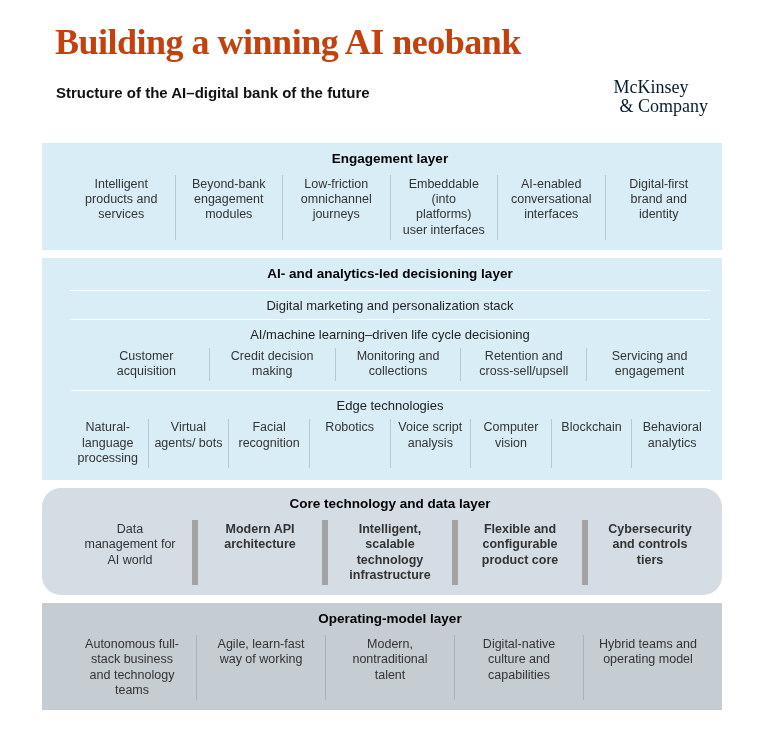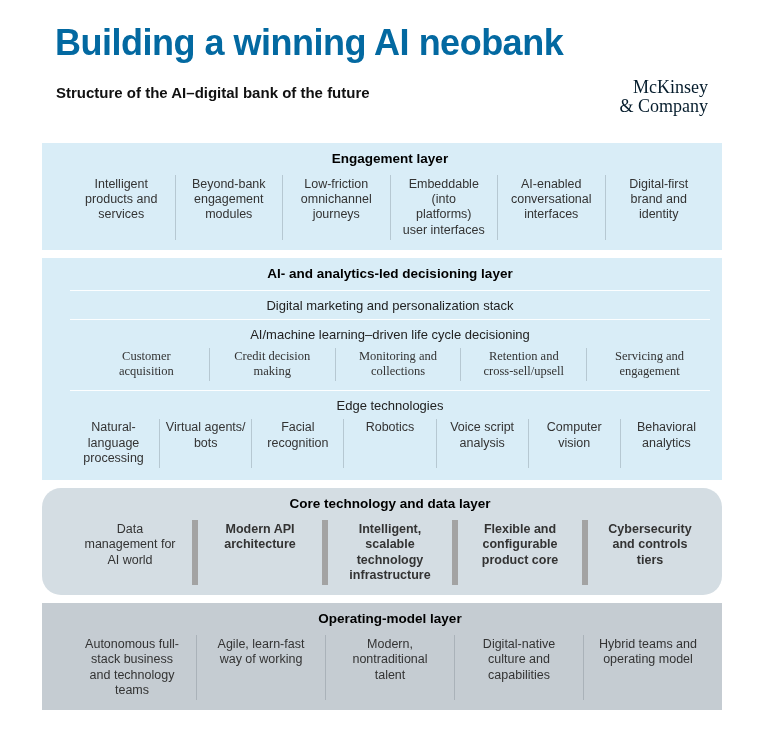--- a/index.html
+++ b/index.html
@@ -7,35 +7,34 @@
     margin: 0; padding: 0;
     width: 768px; height: 731px;
     background: #ffffff;
     font-family: "Liberation Sans", sans-serif;
     overflow: hidden;
   }
   .page { padding: 16px 0 0 42px; width: 768px; }
 
   
   .title {
-    font-family: Liberation Sans, sans-serif;
+    font-family: Liberation Serif, serif;
     font-weight: 700;
     font-size: 36px;
     letter-spacing: -0.5px;
-    color: #0369a1;
+    color: #c2410c;
     margin: 8px 0 16px 13px;
     line-height: 1.05;
   }
   .header-row {
     width: 680px;
     display: flex;
     justify-content: space-between;
     align-items: flex-start;
     margin: 0 0 28px 0;
-    text-align: right;
   }
   .subtitle {
     font-size: 15px;
     font-weight: 700;
     color: #111111;
     margin-left: 14px;
     padding-top: 6px;
   }
   .logo {
     font-family: "Liberation Serif", serif;
@@ -86,21 +85,21 @@
     font-size: 12.5px;
     line-height: 1.22;
     color: #333333;
     padding: 1px 12px 2px 12px;
   }
   .panel.blue .cell + .cell      { border-left: 1px solid #b6c8d2; }
   .panel.graylight .cell + .cell { border-left: 6px solid #a3a3a3; font-weight: bold; }
   .panel.gray .cell + .cell      { border-left: 1px solid #aab2b9; }
 
   .row.cols8 .cell { padding: 1px 5px 2px 5px; }
-  .row.lifecycle { margin: 3px 0 9px 16px; font-family: Liberation Serif, serif; }
+  .row.lifecycle { margin: 3px 0 9px 16px; }
   .row.edge { margin-top: 2px; }
   .panel.decisioning { padding-bottom: 12px; }
   .panel.engagement .row .cell,
   .panel.core .row .cell,
   .panel.operating .row .cell { padding-top: 2px; }
 </style>
 </head>
 <body>
 
 <div class="page">
@@ -142,20 +141,21 @@
     </div>
     <div class="hline"></div>
     <div class="subheader">Edge technologies</div>
     <div class="row cols8 edge">
       <div class="cell">Natural-language processing</div>
       <div class="cell">Virtual agents/ bots</div>
       <div class="cell">Facial recognition</div>
       <div class="cell">Robotics</div>
       <div class="cell">Voice script analysis</div>
       <div class="cell">Computer vision</div>
+      <div class="cell">Blockchain</div>
       <div class="cell">Behavioral analytics</div>
     </div>
   </section>
 
   <section class="panel graylight core">
     <div class="panel-title">Core technology and data layer</div>
     <div class="row cols6">
       <div class="cell">Data management for AI world</div>
       <div class="cell">Modern API architecture</div>
       <div class="cell">Intelligent, scalable technology infrastructure</div>

